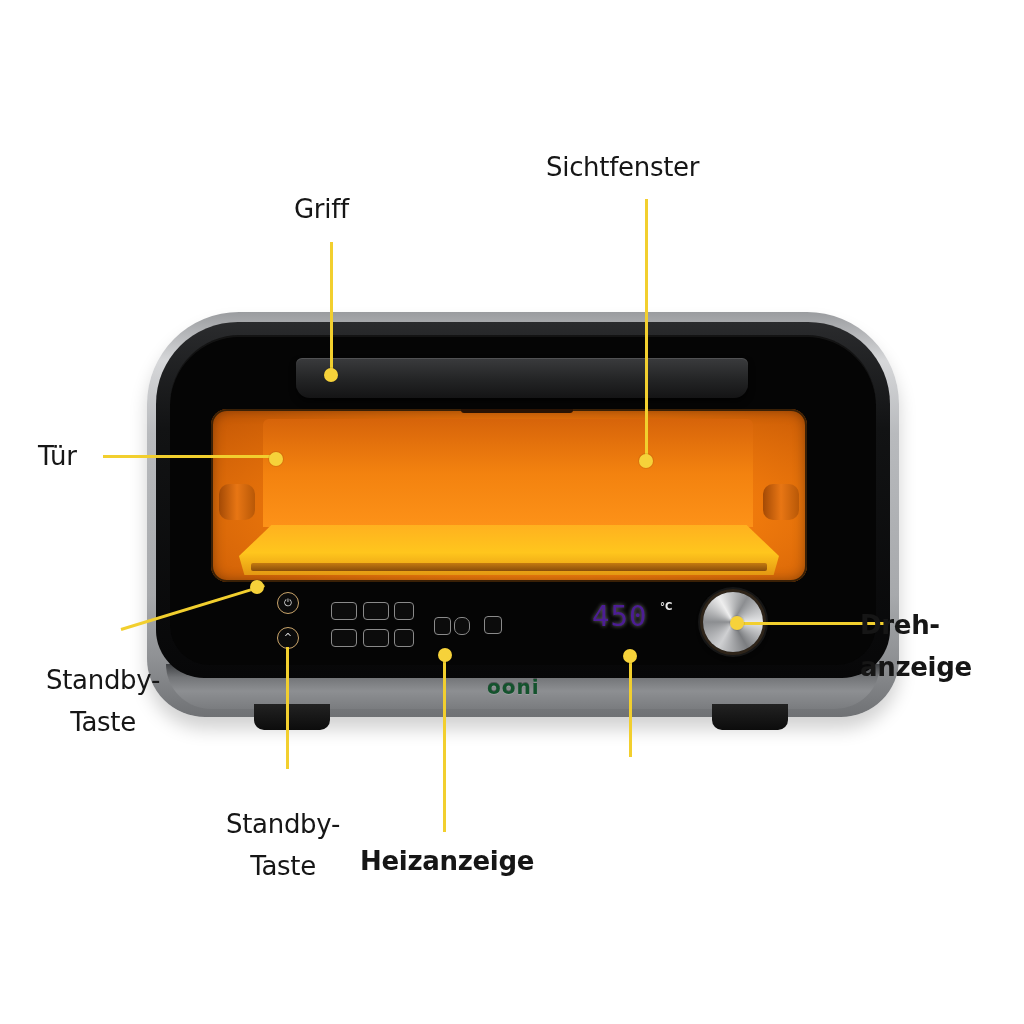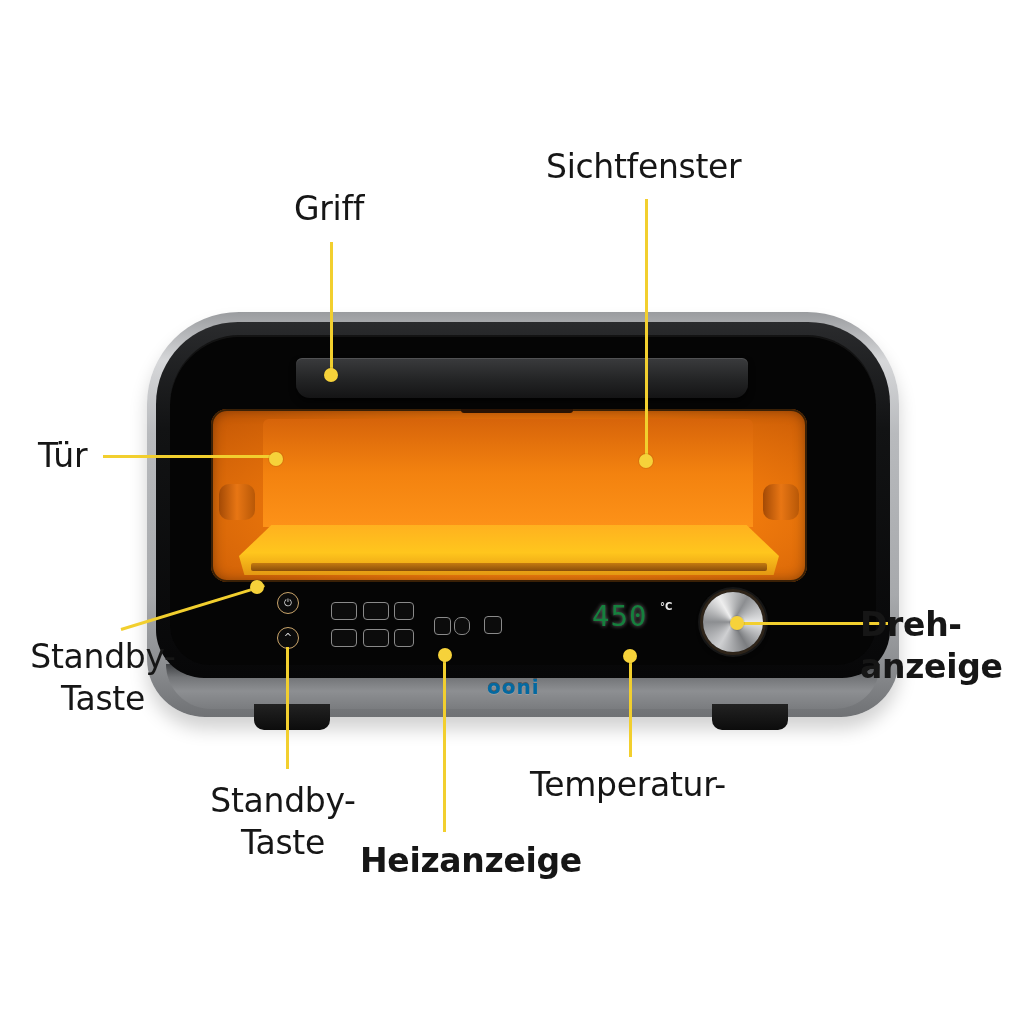--- a/index.html
+++ b/index.html
@@ -3,24 +3,24 @@
   <meta charset="utf-8">
   <style>
     html, body { margin: 0; padding: 0; }
     body {
       width: 1024px; height: 1024px; background: #ffffff;
       position: relative; overflow: hidden;
       font-family: "DejaVu Sans", "Liberation Sans", sans-serif;
     }
     .abs { position: absolute; }
     .label {
-      position: absolute; color: #161616; font-size: 33px; line-height: 42px;
+      position: absolute; color: #161616; font-size: 26px; line-height: 42px;
       letter-spacing: -0.3px; white-space: nowrap;
     }
-    .label.center { text-align: center; }
+    .label.center { text-align: center; margin-top: 23px; }
     .line { position: absolute; background: #f2cf2e; }
     .dot {
       position: absolute; width: 14px; height: 14px; border-radius: 50%;
       background: #f6d23a; box-shadow: 0 0 0 1px rgba(0,0,0,0.08);
       margin-left: -7px; margin-top: -7px;
     }
 
     
     #oven-shell {
       left: 147px; top: 312px; width: 752px; height: 405px;
@@ -87,33 +87,33 @@
       border: 1.5px solid #c9a46a; background: #0b0b0b;
       color: #d9d9d9; font-size: 10px; line-height: 20px; text-align: center;
     }
     .key {
       position: absolute; width: 24px; height: 16px; border-radius: 4px;
       border: 1px solid #8a8a8a; background: #0c0c0c;
     }
     .key.pill { width: 14px; height: 16px; border-radius: 7px; }
     #temp-display {
       left: 592px; top: 600px; font-family: "DejaVu Sans Mono", monospace;
-      color: #15803d; font-size: 29px; letter-spacing: 1px; line-height: 32px;
+      color: #4c1d95; font-size: 29px; letter-spacing: 1px; line-height: 32px;
       text-shadow: 0 0 4px rgba(255,255,255,0.45);
     }
     #temp-unit {
       left: 660px; top: 601px; color: #eaeaea; font-size: 10px; font-weight: bold;
     }
     #dial {
       left: 703px; top: 592px; width: 60px; height: 60px; border-radius: 50%;
       background: conic-gradient(from 30deg, #8c8e91, #e6e7e8, #7b7d80, #cfd0d2, #8c8e91, #eeeeee, #8c8e91);
       box-shadow: 0 0 0 3px #2e2419, 0 0 0 5px #161616, 0 3px 6px rgba(0,0,0,0.7);
     }
     #logo {
-      left: 487px; top: 675px; color: #0369a1; font-size: 20px; font-weight: bold;
+      left: 487px; top: 675px; color: #14532d; font-size: 20px; font-weight: bold;
       letter-spacing: 1px; text-shadow: 0 1px 0 #9a9c9f, 0 -1px 0 #55575a;
     }
     .foot {
       position: absolute; top: 704px; width: 76px; height: 26px;
       border-radius: 0 0 10px 10px; background: linear-gradient(180deg, #222 0%, #0c0c0c 100%);
     }
   </style>
 </head>
 <body>
 
@@ -194,19 +194,18 @@
 </div>
 
 <div class="label center" style="left:208px; top:780px; width:150px;">
   <div>Standby-</div>
   <div>Taste</div>
 </div>
 
 <div class="label" style="left:360px; top:840px;font-weight:bold;">Heizanzeige</div>
 
 <div class="label center" style="left:522px; top:764px; width:212px;">
-  <div>Temperatur-</div>
 </div>
 
 <div class="label" style="left:860px; top:604px;font-weight:bold;">
   <div>Dreh-</div>
   <div>anzeige</div>
 </div>
 
 </body></html>

